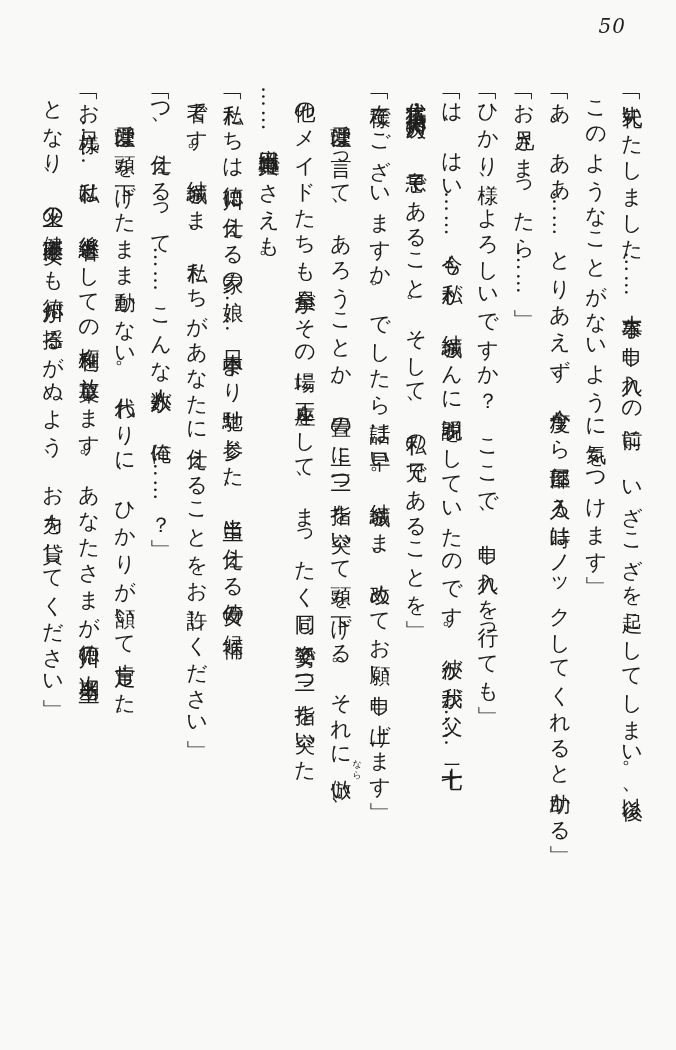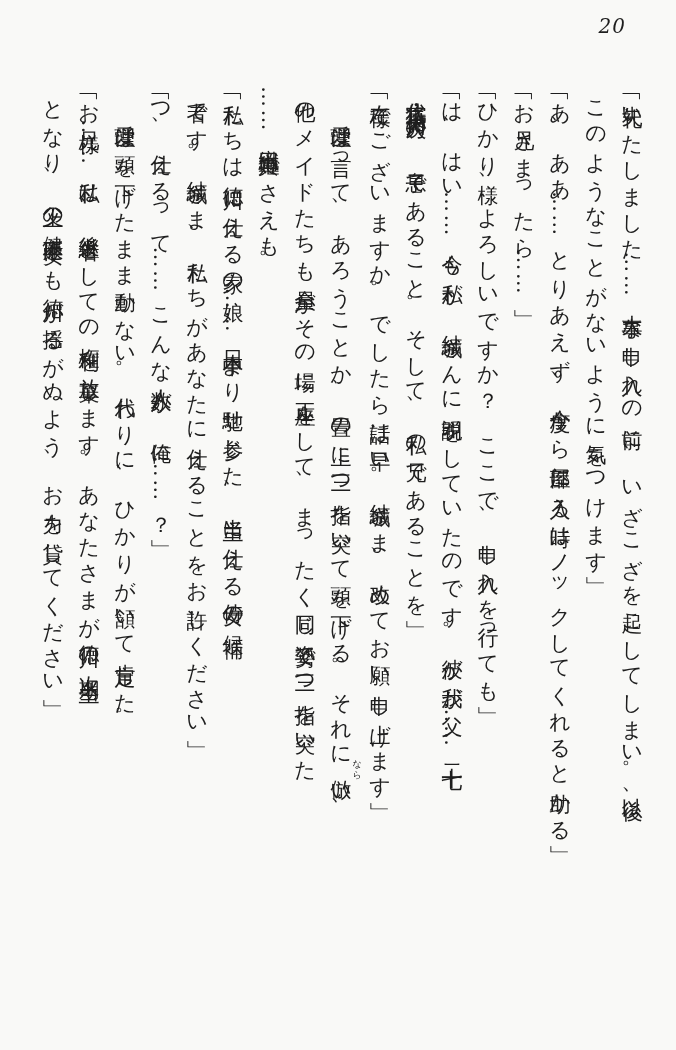--- a/index.html
+++ b/index.html
@@ -50,21 +50,21 @@
   rt{
     font-size:9px;
     letter-spacing:0;
     color:var(--ink);
   }
 </style>
 </head>
 <body>
 
 <div class="page">
-  <div class="page-number">20</div>
+  <div class="page-number">50</div>
   <div class="text-block">
       <p class="line">「失礼いたしました……大事な申し入れの前に、いざこざを起こしてしまい。以後、</p>
       <p class="line">このようなことがないように気をつけます」</p>
       <p class="line">「あ、ああ……とりあえず、今度から部屋に入る時はノックしてくれると助かる」</p>
       <p class="line">「お兄さまったら……」</p>
       <p class="line">「ひかり様、よろしいですか？　ここで、申し入れを行っても」</p>
       <p class="line">「は、はい……今も私が、結城さんに説明をしていたのです。彼が我が父……二十七</p>
       <p class="line">代将軍・徳川秀次の、息子であること。そして、私の兄であることを」</p>
       <p class="line">「左様でございますか。でしたら話は早い。結城さま、改めてお願い申し上げます」</p>
       <p class="line indent">愛理は言って、あろうことか、畳の上に三つ指を突いて頭を下げる。それに<ruby>倣<rt>なら</rt></ruby>い、</p>

